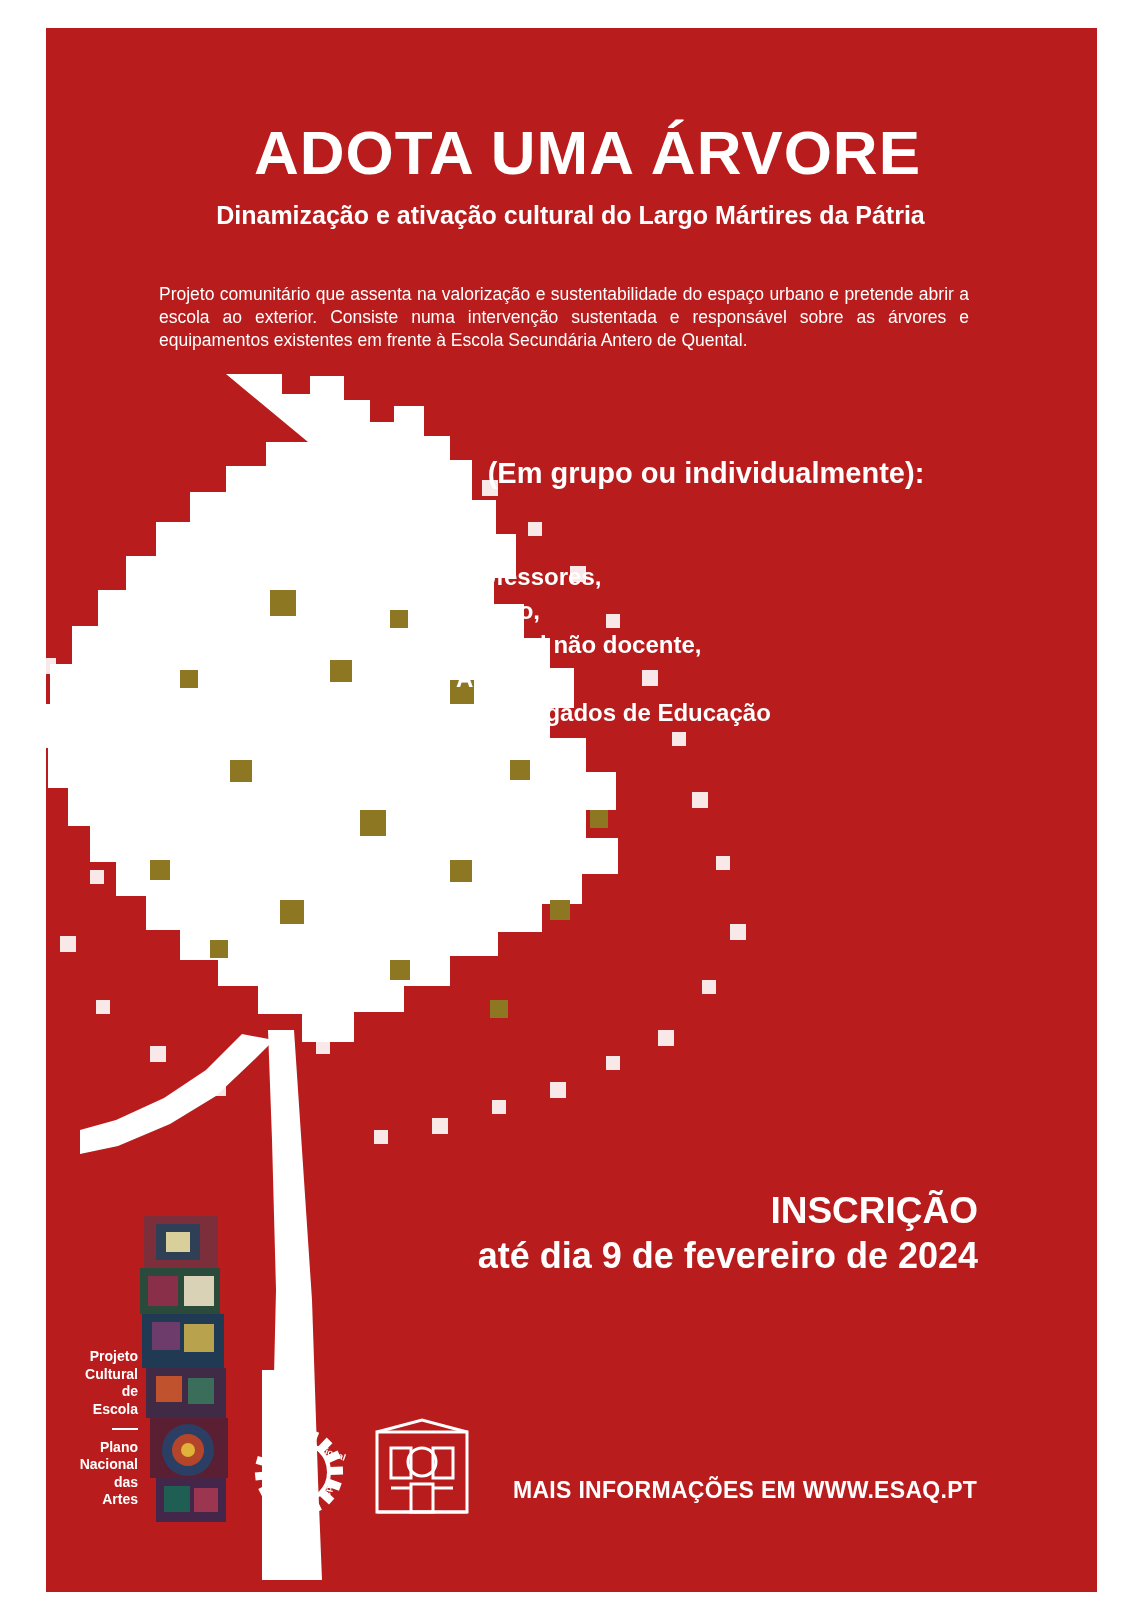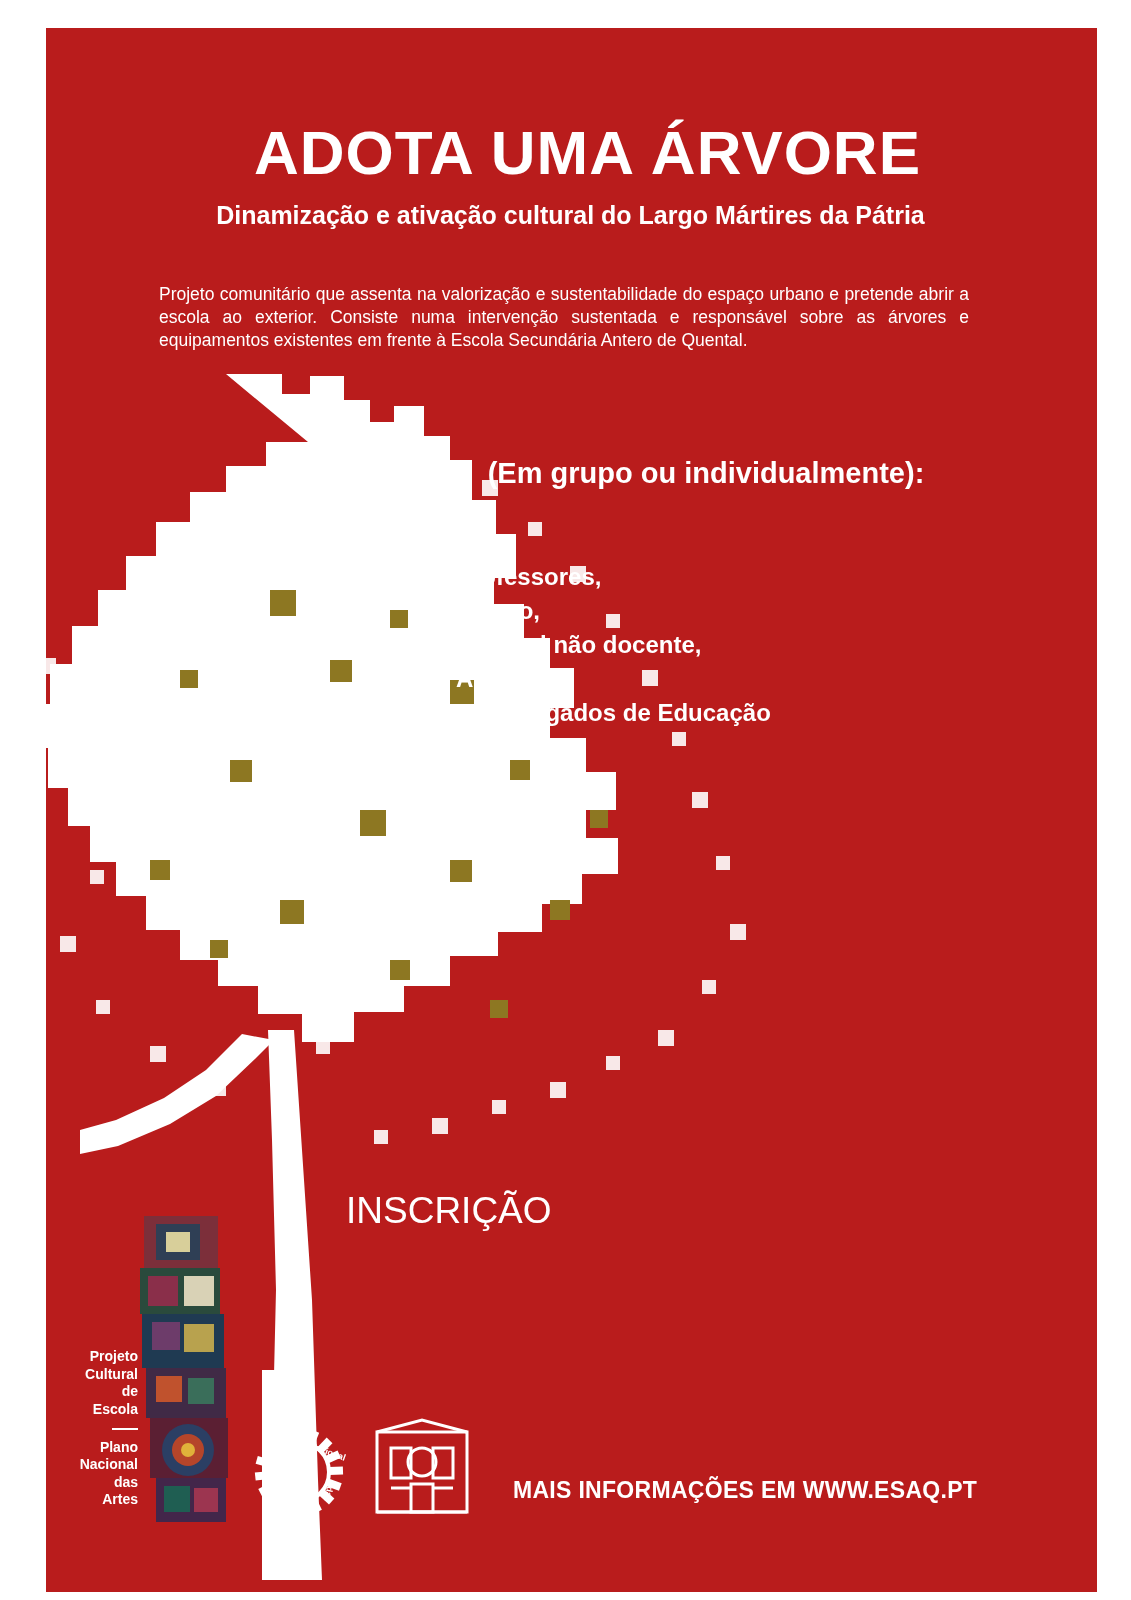--- a/index.html
+++ b/index.html
@@ -111,23 +111,23 @@
     font-weight: bold;
     line-height: 1.42;
   }
 
   
   .registration {
     position: absolute;
     left: 330px;
     top: 1190px;
     width: 632px;
-    text-align: left;
-    color: #ffffff;
-    font-weight: normal;
+    text-align: right;
+    color: #ffffff;
+    font-weight: bold;
   }
   .registration .reg-head {
     font-size: 37px;
     line-height: 1.15;
   }
   .registration .reg-date {
     font-size: 36px;
     line-height: 1.3;
   }
 
@@ -306,20 +306,21 @@
   <div class="audience">
     <div>Professores,</div>
     <div>Antero,</div>
     <div>Pessoal não docente,</div>
     <div>Artes e</div>
     <div>Encarregados de Educação</div>
   </div>
 
   <div class="registration">
     <div class="reg-head">INSCRIÇÃO</div>
+    <div class="reg-date">até dia 9 de fevereiro de 2024</div>
   </div>
 
   <div class="footer-left">
     <div>Projeto</div>
     <div>Cultural</div>
     <div>de</div>
     <div>Escola</div>
     <span class="rule"></span>
     <div>Plano</div>
     <div>Nacional</div>

